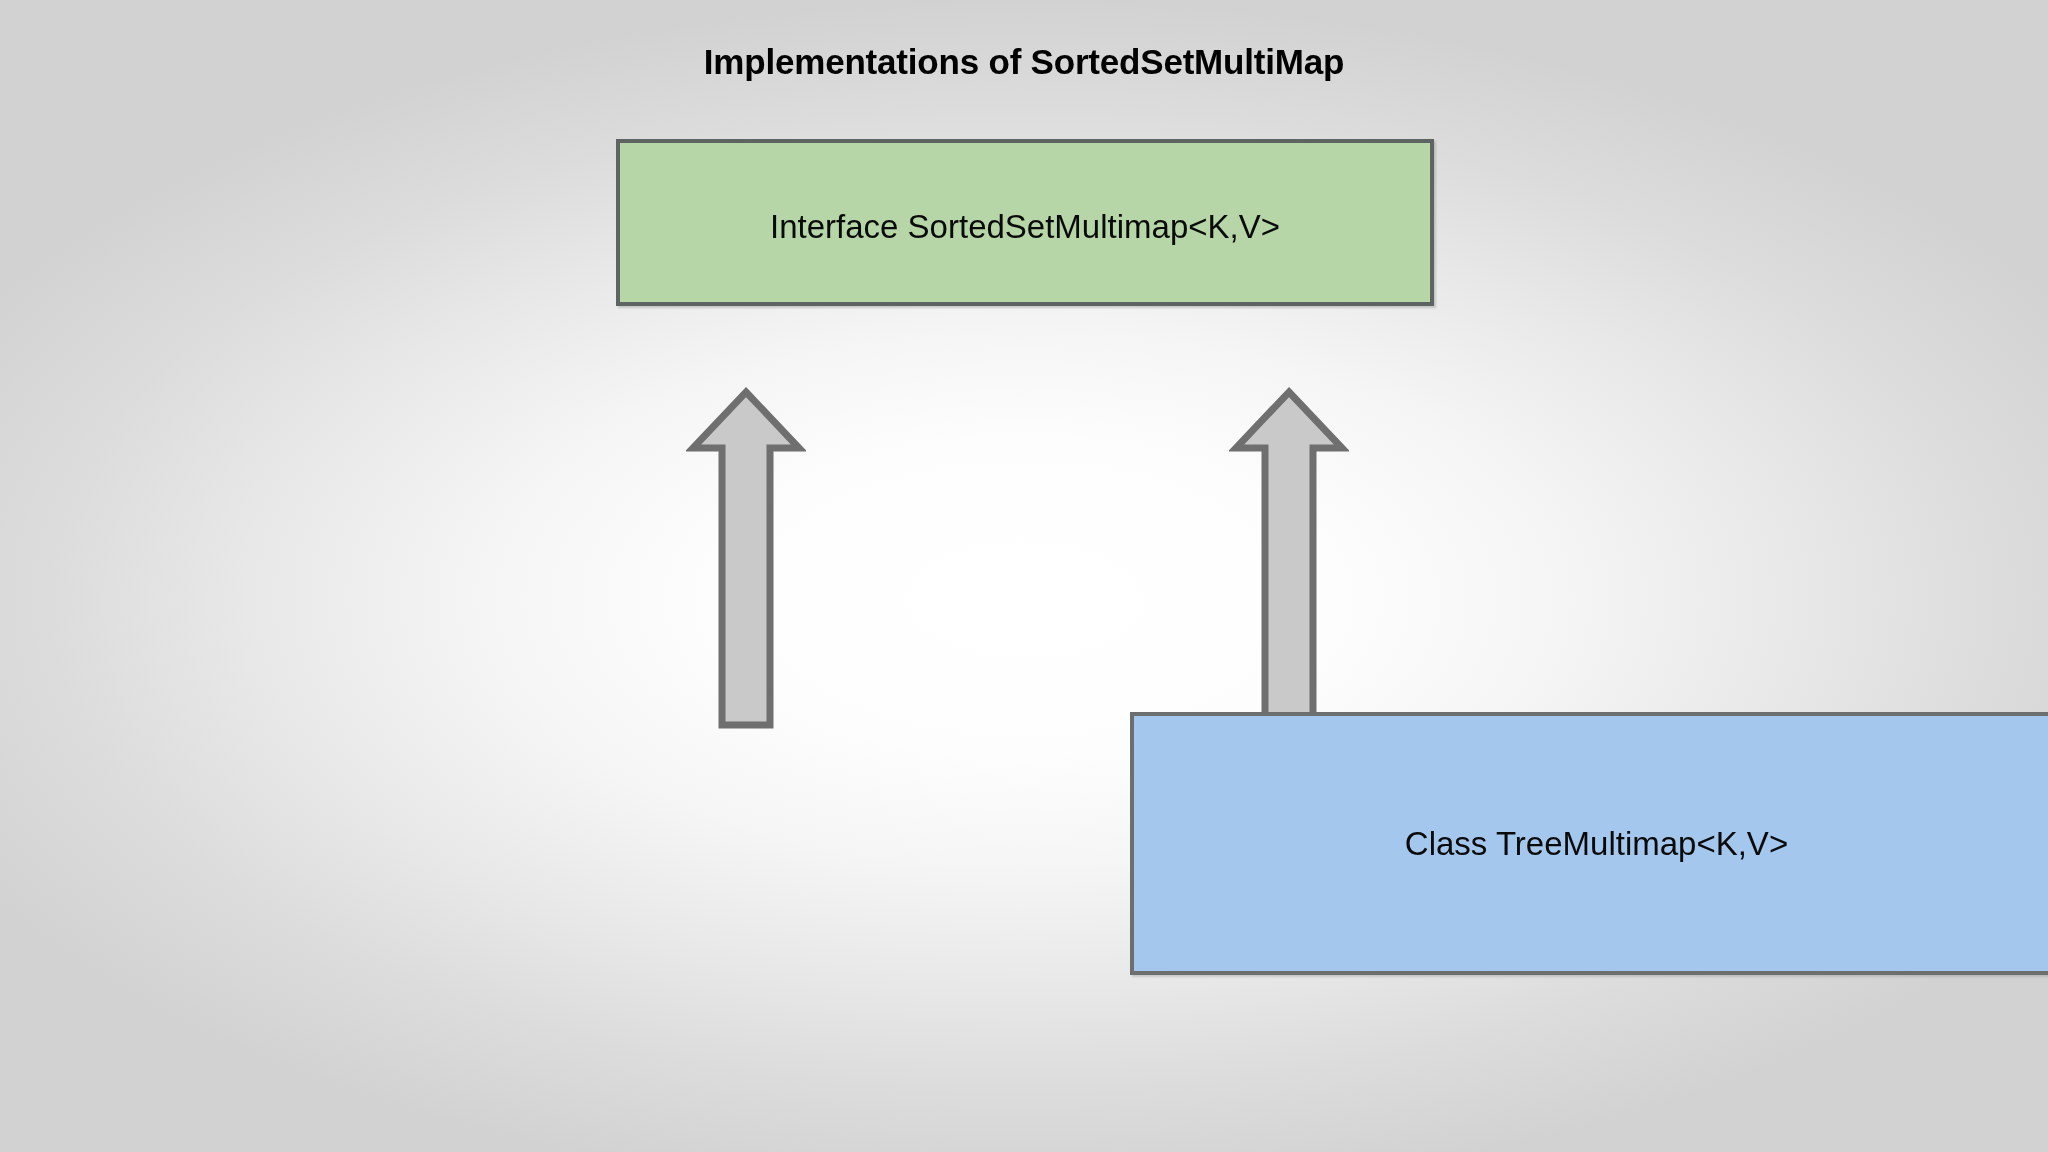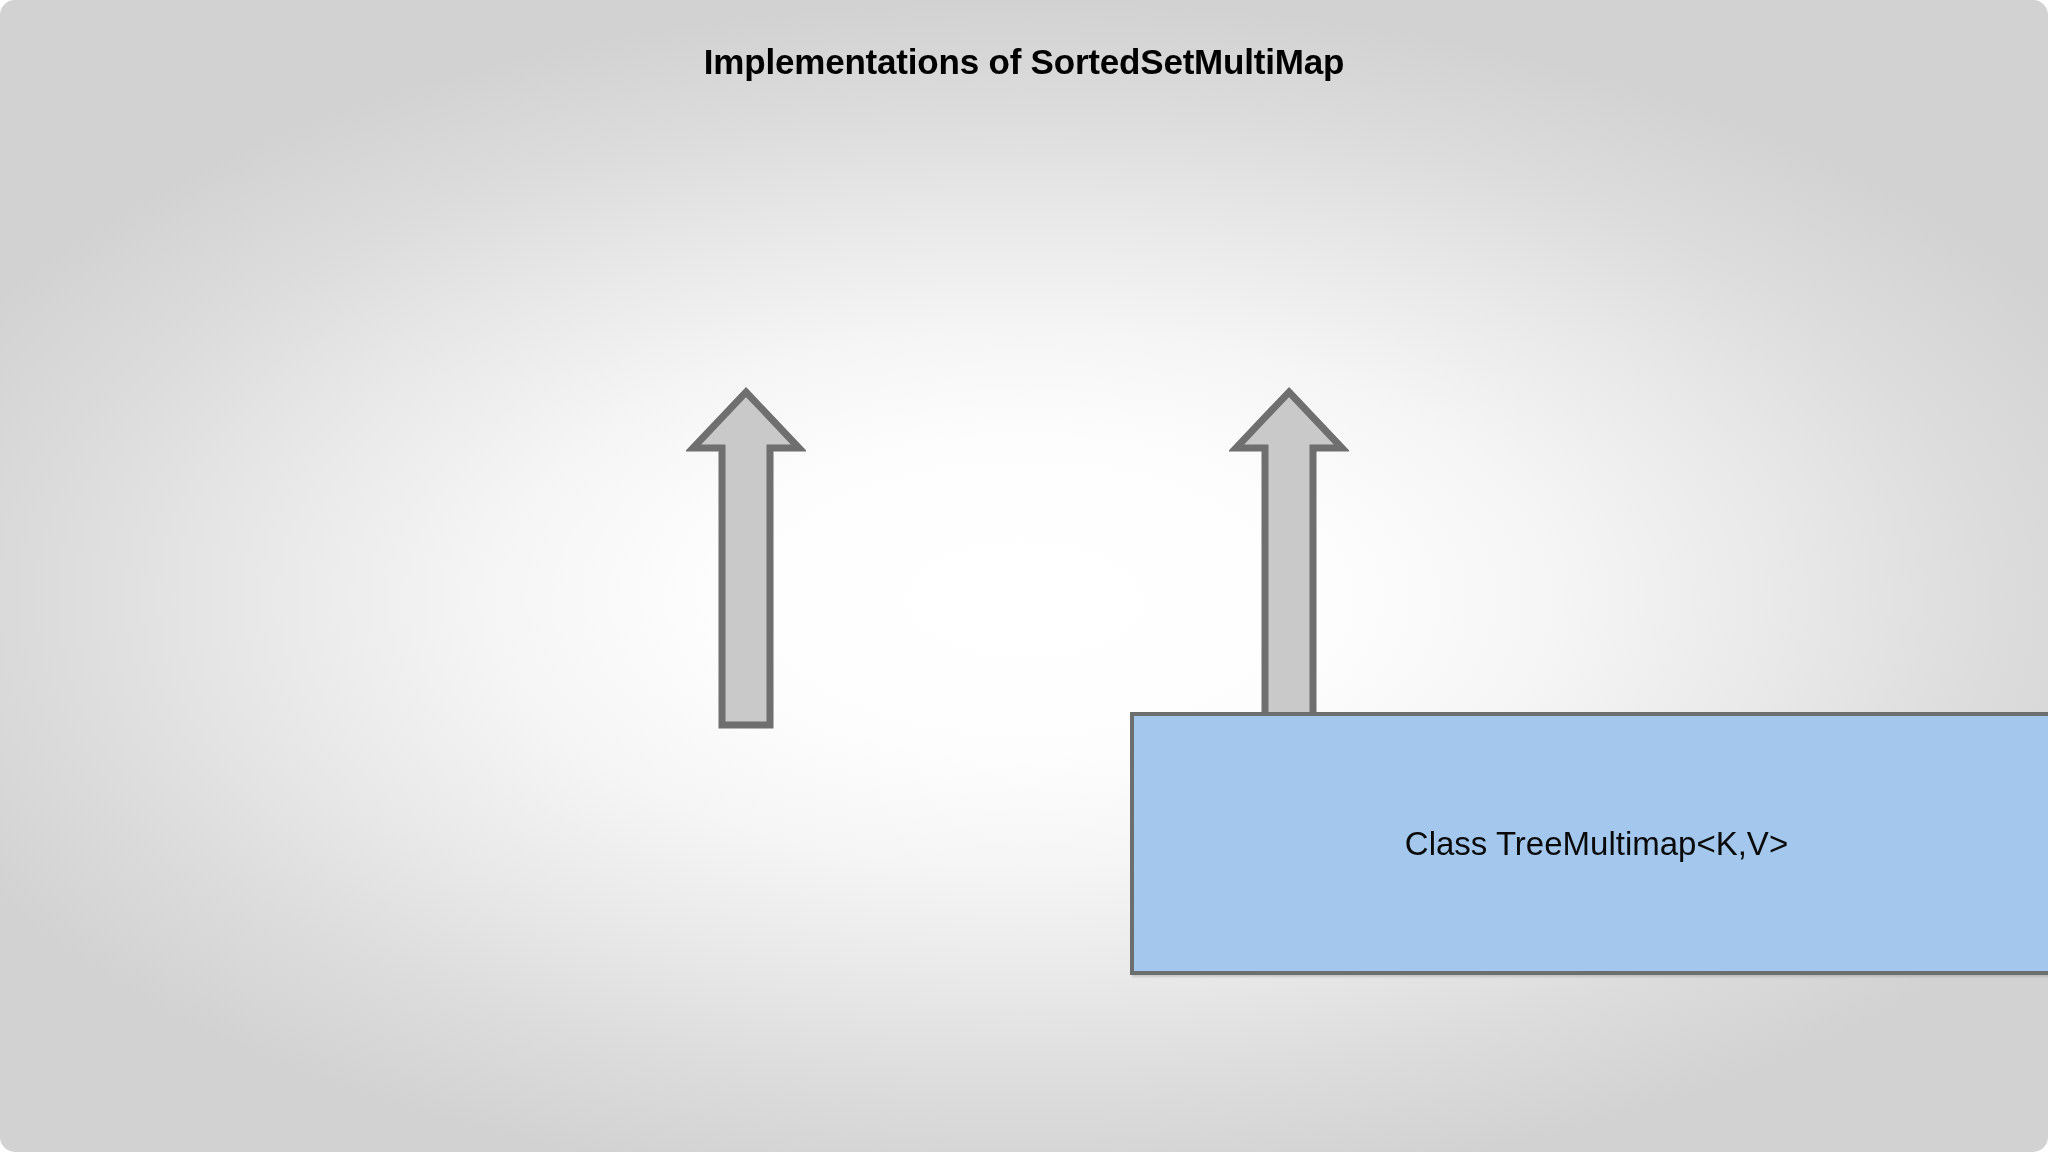--- a/index.html
+++ b/index.html
@@ -18,21 +18,20 @@
     width: 2048px;
     height: 1152px;
     background-color: #d8d8d8;
     background-image: radial-gradient(ellipse 58% 52% at 50% 52%,
                         #ffffff 0%,
                         #fdfdfd 26%,
                         #f5f5f5 45%,
                         #e8e8e8 65%,
                         #dcdcdc 82%,
                         #d2d2d2 100%);
-    border-radius: 15px;
   }
 
   
   #diagram-title {
     position: absolute;
     left: 0;
     top: 42px;
     width: 2048px;
     text-align: center;
     font-size: 35px;
@@ -106,20 +105,23 @@
   #arrow-forwarding { left: 686px; }
   #arrow-treemultimap { left: 1229px; }
 </style>
 </head>
 <body>
 
 <div id="diagram-canvas">
 
   <div id="diagram-title">Implementations of SortedSetMultiMap</div>
 
+  <div id="interface-box" class="node-box">
+    <span class="node-label">Interface SortedSetMultimap&lt;K,V&gt;</span>
+  </div>
 
   <svg class="inherit-arrow" id="arrow-forwarding" viewBox="0 0 120 345" preserveAspectRatio="none">
     <polygon points="60,6 113,62 84,62 84,339 36,339 36,62 7,62" fill="#c9c9c9" stroke="#6f6f6f" stroke-width="7" stroke-linejoin="miter"></polygon>
   </svg>
 
   <svg class="inherit-arrow" id="arrow-treemultimap" viewBox="0 0 120 345" preserveAspectRatio="none">
     <polygon points="60,6 113,62 84,62 84,339 36,339 36,62 7,62" fill="#c9c9c9" stroke="#6f6f6f" stroke-width="7" stroke-linejoin="miter"></polygon>
   </svg>
 
 

